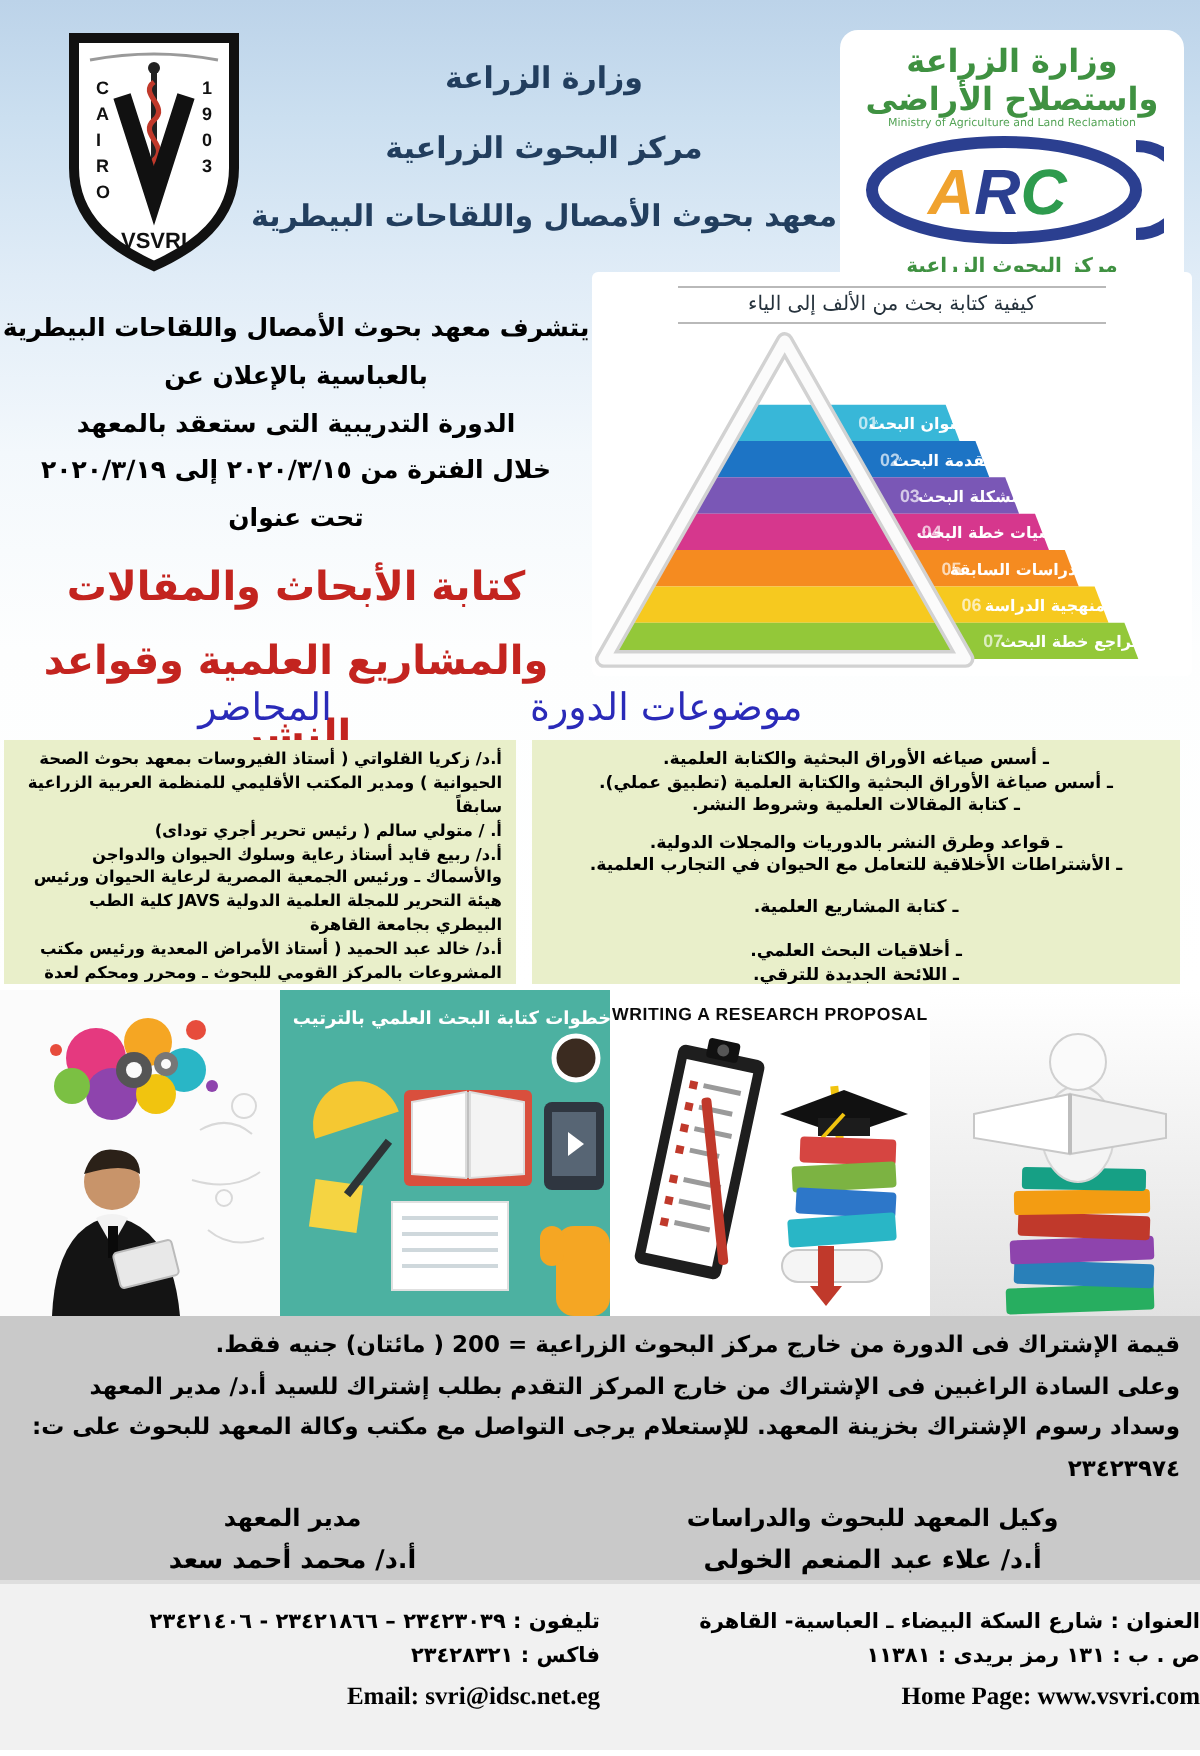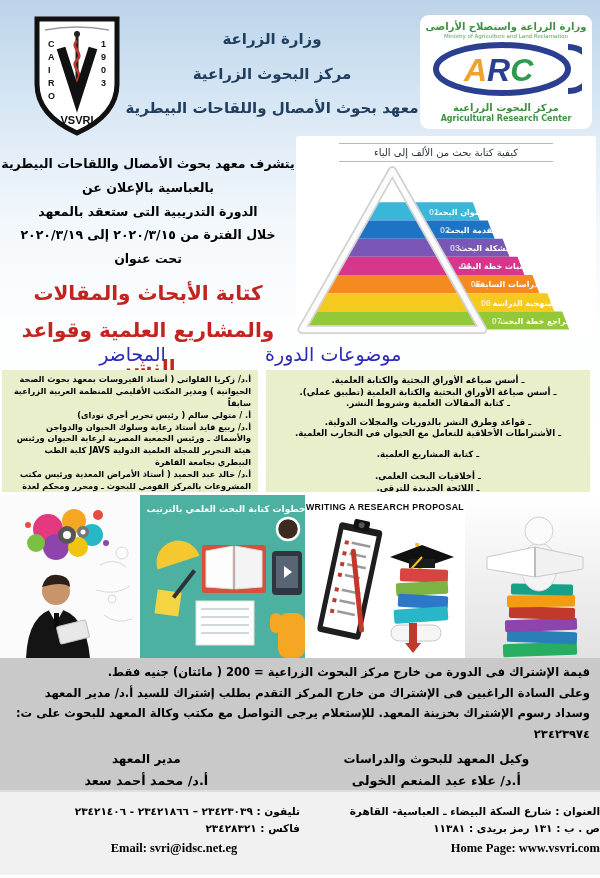--- a/index.html
+++ b/index.html
@@ -9,21 +9,21 @@
 
   
   .top{height:492px;background:linear-gradient(180deg,#bcd3e9 0%,#cbdff0 12%,#e0ecf7 28%,#f3f8fc 46%,#fdfefe 66%,#fff 100%)}
 
   
   .hdr{display:flex;align-items:flex-start;height:136px;padding:14px 8px 0 30px}
   .vsvri{width:94px;flex:0 0 auto}
   .hdr-mid{flex:1;text-align:center;direction:rtl;color:#223e5e;font-weight:bold;padding-top:8px}
   .hdr-mid .hl{font-size:15px;line-height:2.3}
   .arc-card{width:172px;flex:0 0 auto;background:#fff;border-radius:9px;padding:6px 4px 5px;text-align:center;margin-top:1px}
-  .arc-ar-top{color:#3f9141;font-weight:bold;font-size:10px;direction:rtl;line-height:1.2}
+  .arc-ar-top{color:#3f9141;font-weight:bold;font-size:16px;direction:rtl;line-height:1.2}
   .arc-en-top{color:#55a457;font-size:5.5px;line-height:1.4}
   .arc-ar-bot{color:#3f9141;font-weight:bold;font-size:10px;direction:rtl;line-height:1.3}
   .arc-en-bot{color:#3f9141;font-weight:bold;font-size:8px;line-height:1.3}
 
   
   .ann{display:flex;height:204px}
   .ann-left{width:296px;direction:rtl;text-align:center;font-weight:bold;color:#000;padding-top:16px}
   .ann-line{font-size:12.5px;line-height:1.9}
   .course-title{color:#c3241f;font-size:20px;line-height:1.85;padding:4px 18px 0}
   .ann-right{flex:1;background:#fff;border-radius:3px;margin:0 4px 2px 0;padding-top:7px}
@@ -55,21 +55,21 @@
   .sign-r{width:53%}
   .sign-l{width:47%}
   .sign .t{font-size:12px}
   .sign .n{font-size:12.8px;margin-top:7px}
 
   
   .footer{height:85px;background:#f1f1f1;border-top:2px solid #dedede;display:flex;direction:rtl;font-weight:bold;color:#000;padding-top:11px}
   .f-r{width:50%;padding-left:6px;font-size:10.5px;line-height:1.65;text-align:right}
   .f-l{width:50%;font-size:10.5px;line-height:1.65;text-align:right;padding-left:14px}
   .serif{font-family:"Liberation Serif",serif;direction:ltr;font-size:12.5px}
-  .f-l .serif{text-align:center;padding-left:34px}
+  .f-l .serif{text-align:right;padding-left:34px}
   .f-r .serif{text-align:right}
 </style>
 </head>
 <body>
 
 <div class="page">
 
   <div class="top">
 
     <div class="hdr">

